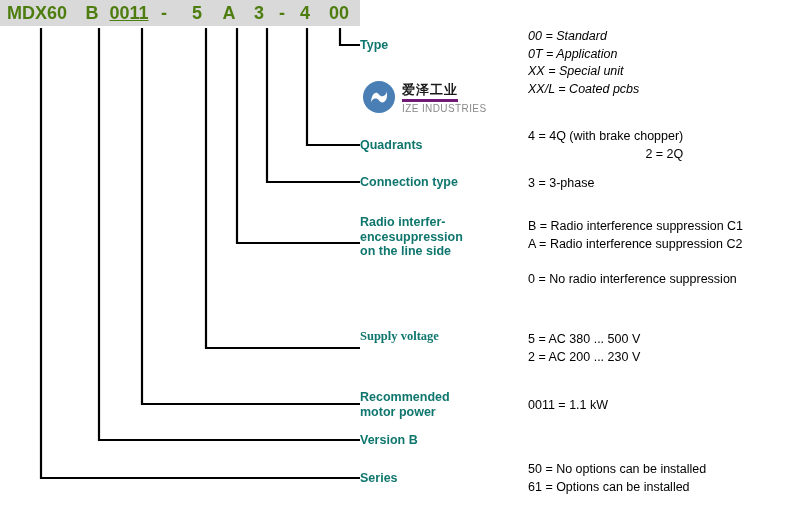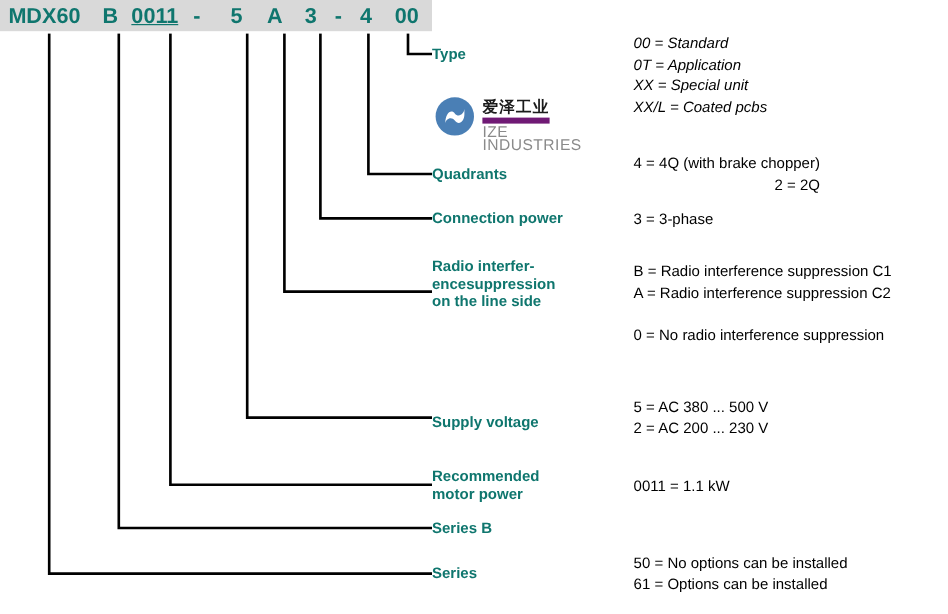--- a/index.html
+++ b/index.html
@@ -25,21 +25,21 @@
     height: 26px;
     background: #d9d9d9;
   }
   #code-bar .code-seg {
     position: absolute;
     top: 0;
     height: 26px;
     line-height: 26px;
     font-size: 18px;
     font-weight: bold;
-    color: #0f766e;
+    color: #4d7c0f;
     text-align: center;
     white-space: nowrap;
   }
 
   
   #leaders {
     position: absolute;
     left: 0;
     top: 0;
     width: 790px;
@@ -87,26 +87,26 @@
     left: 40px;
     top: 2px;
     width: 90px;
   }
   #logo-cn {
     font-size: 13px;
     font-weight: bold;
     color: #1a1a1a;
     letter-spacing: 1px;
     line-height: 16px;
-    border-bottom: 5px solid #701a75;
+    border-bottom: 3px solid #701a75;
     display: inline-block;
     padding-bottom: 1px;
   }
   #logo-en {
-    font-size: 13px;
+    font-size: 10px;
     color: #8a8a8a;
     letter-spacing: 0.4px;
     line-height: 11px;
     margin-top: 1px;
   }
 </style>
 </head>
 <body>
 
 <div id="page">
@@ -145,36 +145,36 @@
 
   <div id="callout-layer">
       <div class="lbl" style="top: 38px;">Type</div>
       <div class="desc" style="top: 28px; font-style: italic;">00 = Standard
 0T = Application
 XX = Special unit
 XX/L = Coated pcbs</div>
       <div class="lbl" style="top: 138px;">Quadrants</div>
       <div class="desc" style="top: 128px; text-align: right;">4 = 4Q (with brake chopper)
 2 = 2Q</div>
-      <div class="lbl" style="top: 175px;">Connection power</div>
+      <div class="lbl" style="top: 175px;">Connection type</div>
       <div class="desc" style="top: 175px;">3 = 3-phase</div>
       <div class="lbl" style="top: 215px;">Radio interfer-
 encesuppression
 on the line side</div>
       <div class="desc" style="top: 218px;">B = Radio interference suppression C1
 A = Radio interference suppression C2
 
 0 = No radio interference suppression</div>
-      <div class="lbl" style="top: 345px;">Supply voltage</div>
+      <div class="lbl" style="top: 329px; font-family: Liberation Serif, serif;">Supply voltage</div>
       <div class="desc" style="top: 331px;">5 = AC 380 ... 500 V
 2 = AC 200 ... 230 V</div>
       <div class="lbl" style="top: 390px;">Recommended
 motor power</div>
       <div class="desc" style="top: 397px;">0011 = 1.1 kW</div>
-      <div class="lbl" style="top: 433px;">Series B</div>
+      <div class="lbl" style="top: 433px;">Version B</div>
       <div class="lbl" style="top: 471px;">Series</div>
       <div class="desc" style="top: 461px;">50 = No options can be installed
 61 = Options can be installed</div>
     </div>
 
   <div id="logo">
     <svg id="logo-mark" viewBox="0 0 34 34" xmlns="http://www.w3.org/2000/svg">
       <circle cx="17" cy="17" r="16" fill="#4a7fb5"></circle>
       <path d="M9 23.5 C9 14, 14 10.5, 17 14.5 C20 18.5, 25 15, 25 10.5
                L25 15 C25 22, 20 24.5, 17 20.5 C14 16.5, 9 19.5, 9 23.5 Z" fill="#ffffff"></path>

